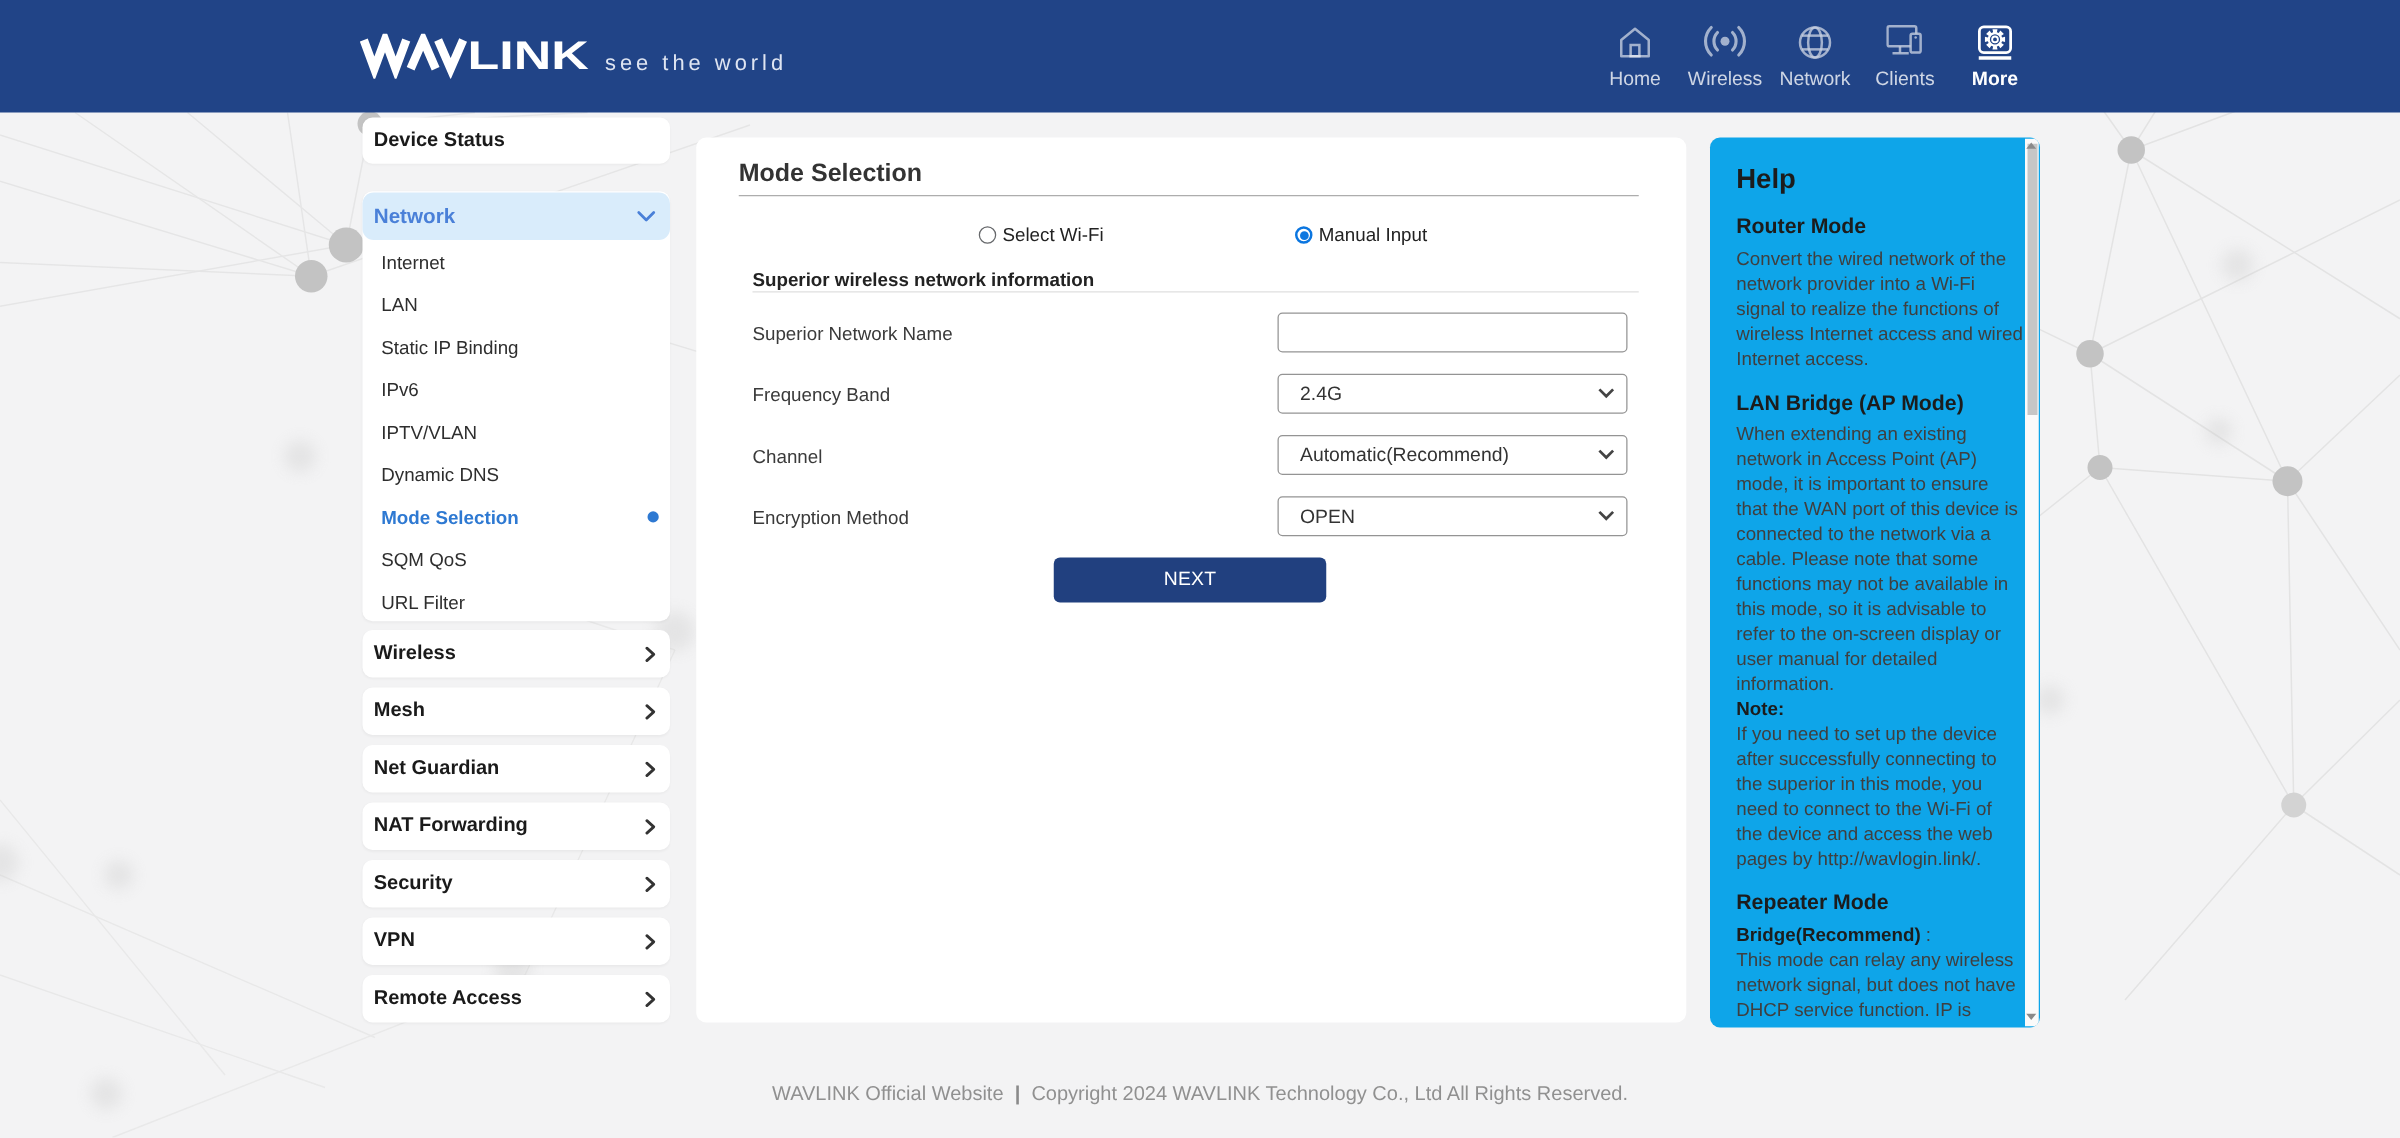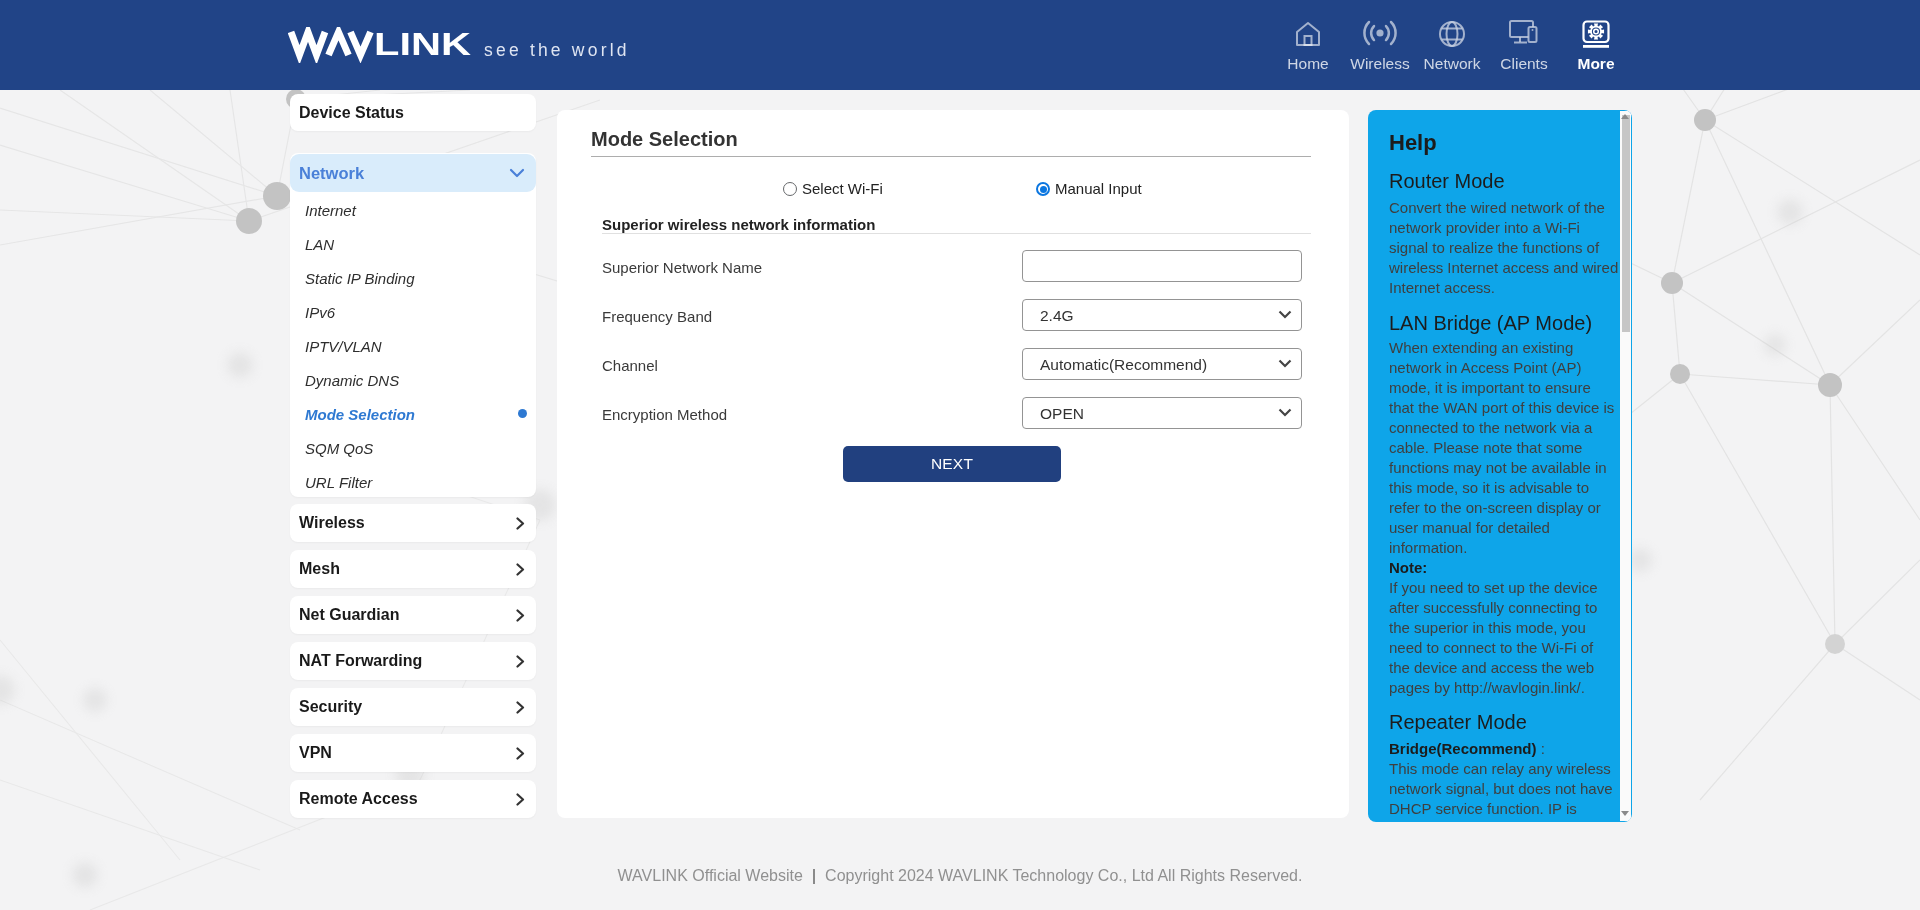--- a/index.html
+++ b/index.html
@@ -15,21 +15,21 @@
 .navitem .lbl { position:absolute; top:55px; width:100%; font-size:15.5px; }
 .navitem svg { position:absolute; top:20px; left:50%; transform:translateX(-50%); }
 .navitem.active { color:#fff; }
 .navitem.active .lbl { font-weight:bold; }
 
 
 .side-card { position:absolute; left:290px; width:246px; background:#fff; border-radius:8px; box-shadow:0 1px 2px rgba(0,0,0,0.04); z-index:4;}
 .side-title { font-size:16px; font-weight:bold; color:#1a1a1a; padding-left:9px; display:flex; align-items:center; height:100%; }
 .net-head { position:absolute; left:0; top:1px; width:246px; height:38px; background:#d9ecfb; border-radius:9px; display:flex; align-items:center; }
 .net-head span { font-size:16.5px; font-weight:bold; color:#4a80d8; padding-left:9px; flex:1; }
-.sub { position:absolute; left:15px; font-size:15px; color:#2e2e2e;font-style:italic; }
+.sub { position:absolute; left:15px; font-size:15px; color:#2e2e2e; }
 .chev { position:absolute; right:11px; }
 .dot { position:absolute; left:228px; width:9px; height:9px; border-radius:50%; background:#2e79d2; }
 
 
 .main { position:absolute; left:557px; top:110px; width:792px; height:708px; background:#fff; border-radius:8px; z-index:4; }
 .m-title { position:absolute; left:34px; top:18px; font-size:20px; font-weight:bold; color:#333; }
 .m-hr1 { position:absolute; left:34px; top:46px; width:720px; height:0; border-top:1px solid #adadad; }
 .m-sec { position:absolute; left:45px; top:106px; font-size:15px; font-weight:bold; color:#222; }
 .m-hr2 { position:absolute; left:45px; top:123px; width:709px; height:0; border-top:1px solid #e0e0e0; }
 .radio-row { position:absolute; top:70px; font-size:15px; color:#222; }
@@ -40,21 +40,21 @@
 .f-ctl { position:absolute; left:465px; width:280px; height:32px; border:1px solid #949494; border-radius:4px; background:#fff; font-size:15.5px; color:#333; }
 .f-ctl .txt { position:absolute; left:17px; top:7px; }
 .f-ctl svg.sel { position:absolute; right:9px; top:10px; }
 .next-btn { position:absolute; left:286px; top:336px; width:218px; height:36px; background:#21407f; border-radius:5px; color:#fff; font-size:15.5px; text-align:center; line-height:36px; letter-spacing:0.2px; }
 
 
 .help { position:absolute; left:1368px; top:110px; width:264px; height:712px; background:#0ea5e9; border-radius:8px; overflow:hidden; z-index:4; }
 .help h1 { position:absolute; left:21px; top:20px; font-size:22px; font-weight:bold; color:#1c1c1c; }
 .h-txt { position:absolute; left:21px; width:235px; font-size:15px; line-height:20px; color:#3f3f3f; white-space:nowrap; }
 .h-b { font-weight:bold; color:#1c1c1c; }
-.h-h2 { font-size:20px; font-weight:normal; color:#1c1c1c; }
+.h-h2 { font-size:17px; font-weight:bold; color:#1c1c1c; }
 
 .sb-track { position:absolute; right:1px; top:1px; width:11px; height:710px; background:#fafafa; }
 .sb-thumb { position:absolute; right:2px; top:5px; width:8px; height:217px; background:#c6c6c6; }
 .sb-up { position:absolute; right:3px; top:4px; width:0; height:0; border-left:4px solid transparent; border-right:4px solid transparent; border-bottom:5px solid #8a8a8a; }
 .sb-down { position:absolute; right:3px; bottom:6px; width:0; height:0; border-left:4px solid transparent; border-right:4px solid transparent; border-top:5px solid #8a8a8a; }
 
 .footer { position:absolute; left:0; top:867px; width:1920px; text-align:center; font-size:16px; color:#909090; z-index:4; }
 .footer b { color:#8a8a8a; }
 </style>
 </head>

